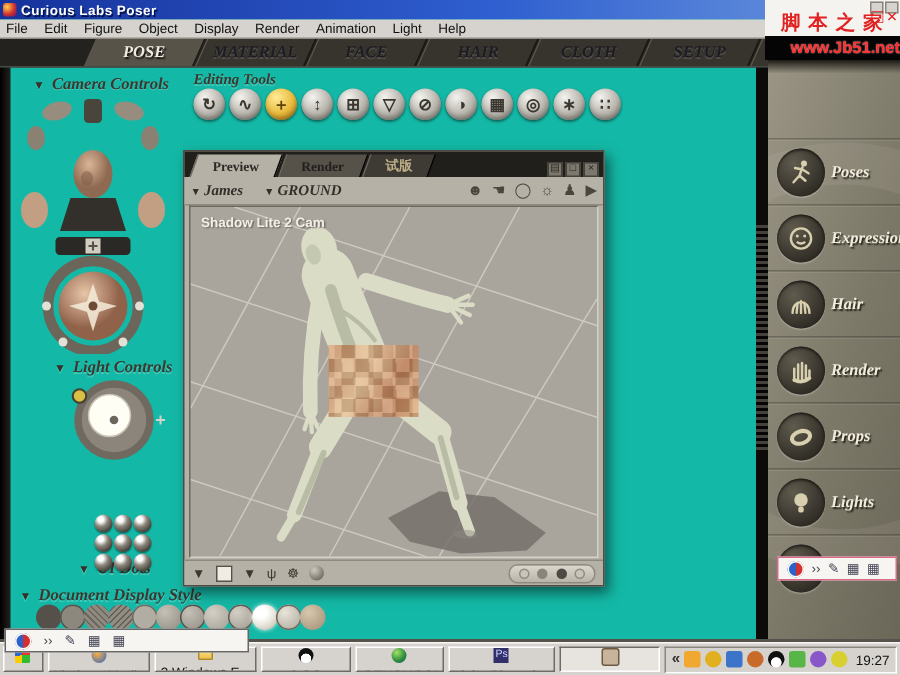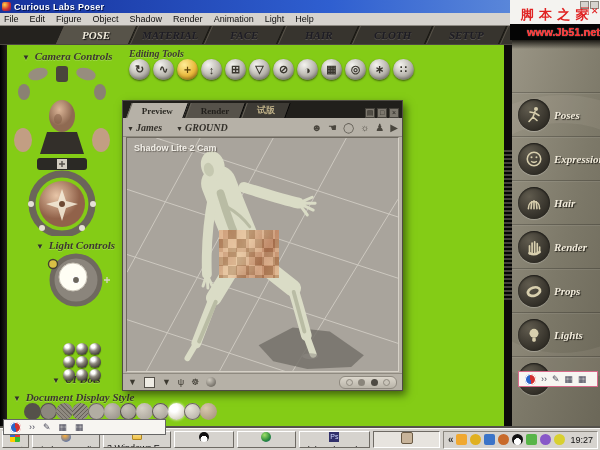--- a/index.html
+++ b/index.html
@@ -1,17 +1,17 @@
 <!DOCTYPE html>
 <html><head>
 <meta charset="utf-8">
 <style>
   html,body{margin:0;padding:0;background:#555;}
   #screen{position:relative;width:600px;height:450px;overflow:hidden;
-    font-family:"Liberation Sans",sans-serif;background:#84cc16;}
+    font-family:"Liberation Sans",sans-serif;background:#14b8a6;}
   
   #titlebar{position:absolute;left:0;top:0;width:600px;height:13px;
     background:linear-gradient(90deg,#16329c 0%,#2f5fd0 55%,#6f9ade 100%);
     display:flex;align-items:center;padding-left:2px;box-sizing:border-box;}
   #app-icon{width:9px;height:9px;border-radius:2px;margin-right:3px;
     background:radial-gradient(circle at 30% 30%,#ffd24a,#d23030 55%,#5a1a6a);}
   #window-title{color:#fff;font-size:9px;font-weight:bold;letter-spacing:.3px;
     text-shadow:1px 1px 0 #00124a;}
   
   #menubar{position:absolute;left:0;top:13px;width:600px;height:13px;background:#d6d3ce;
@@ -188,21 +188,21 @@
   <div id="titlebar">
     <div id="app-icon"></div>
     <span id="window-title">Curious Labs Poser</span>
   </div>
 
   <div id="menubar">
     <span class="menu-item">File</span>
     <span class="menu-item">Edit</span>
     <span class="menu-item">Figure</span>
     <span class="menu-item">Object</span>
-    <span class="menu-item">Shadow</span>
+    <span class="menu-item">Display</span>
     <span class="menu-item">Render</span>
     <span class="menu-item">Animation</span>
     <span class="menu-item">Light</span>
     <span class="menu-item">Help</span>
   </div>
 
   <div id="watermark">
     <div class="wm-top">
       <div class="wm-btns">
         <span class="wm-btn">□</span>

